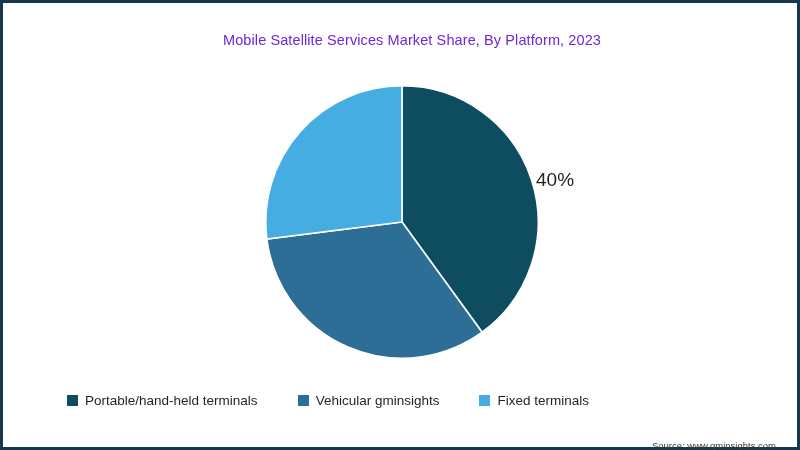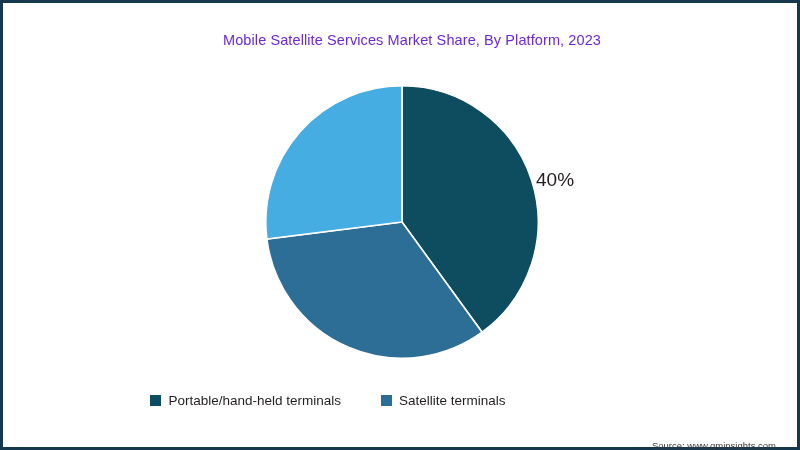--- a/index.html
+++ b/index.html
@@ -124,19 +124,23 @@
 
   <div class="pie-label">40%</div>
 
   <div class="legend">
     <div class="legend-item">
       <span class="legend-swatch" id="sw-0" style="background: rgb(14, 76, 96);"></span>
       <span class="legend-text">Portable/hand-held terminals</span>
     </div>
     <div class="legend-item">
       <span class="legend-swatch" id="sw-1" style="background: rgb(45, 110, 150);"></span>
-      <span class="legend-text">Satellite terminals</span>
+      <span class="legend-text">Vehicular gminsights</span>
+    </div>
+    <div class="legend-item">
+      <span class="legend-swatch" id="sw-2" style="background: rgb(69, 173, 226);"></span>
+      <span class="legend-text">Fixed terminals</span>
     </div>
   </div>
 
   <div class="source">Source: www.gminsights.com</div>
 
 </div>
 
 </body></html>

